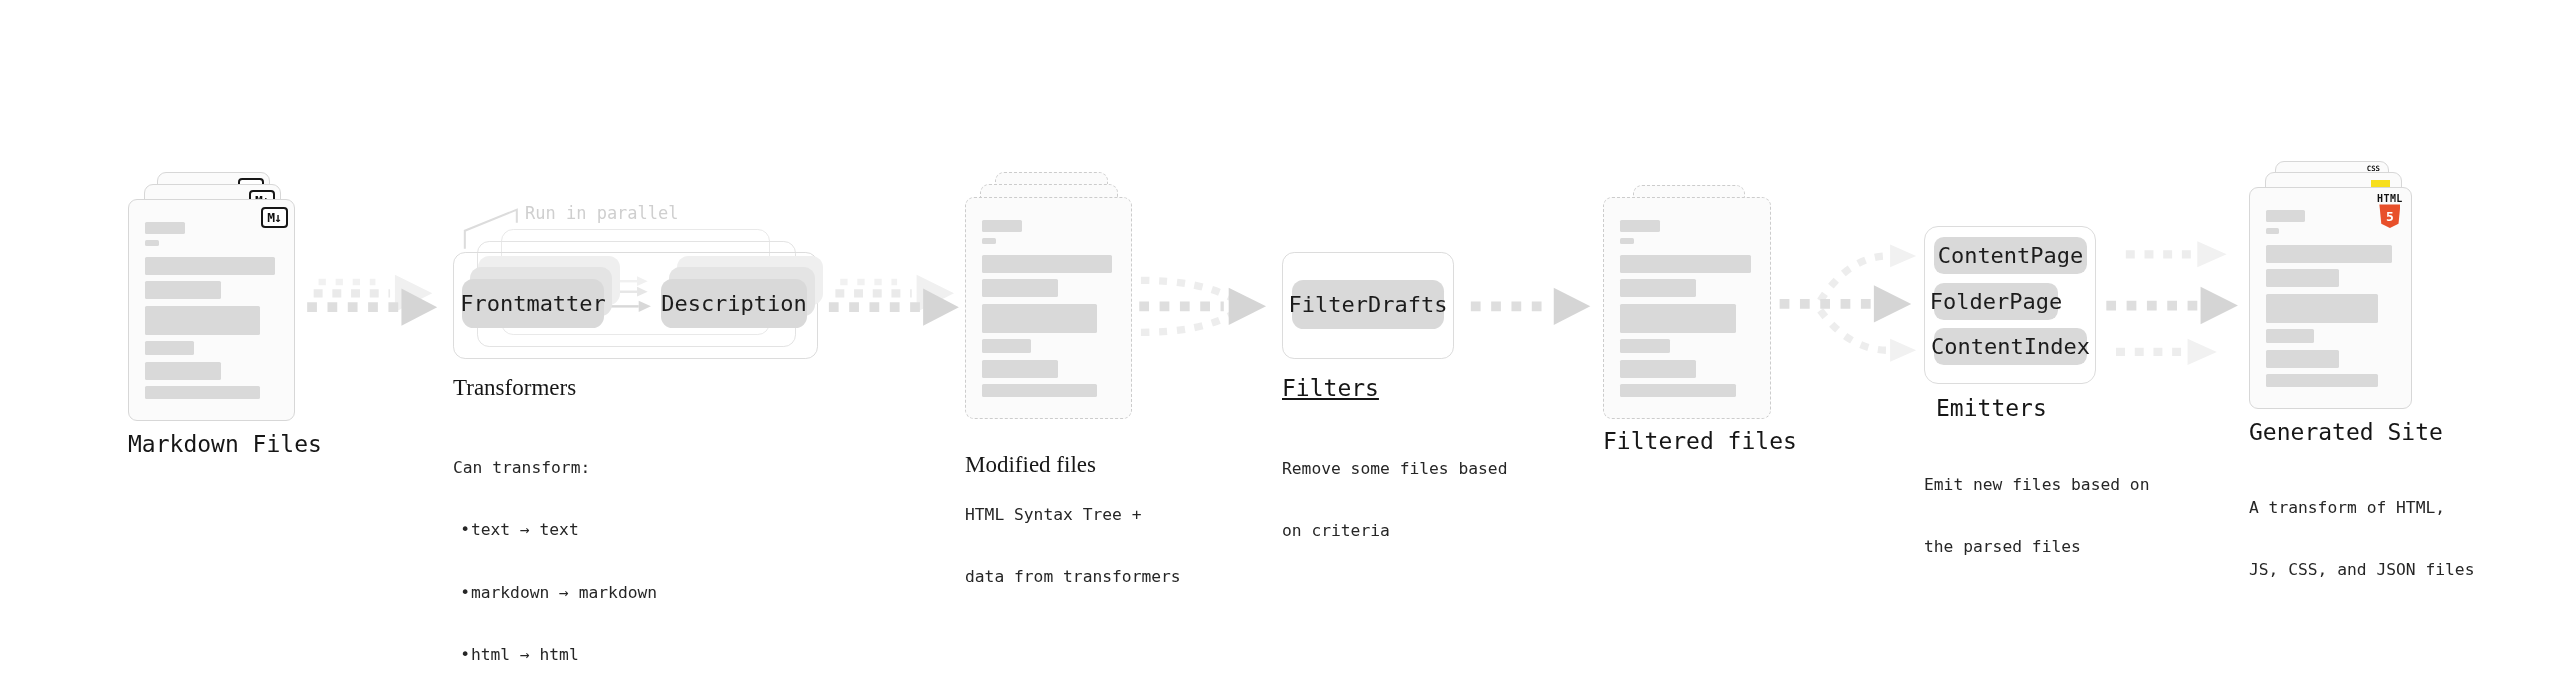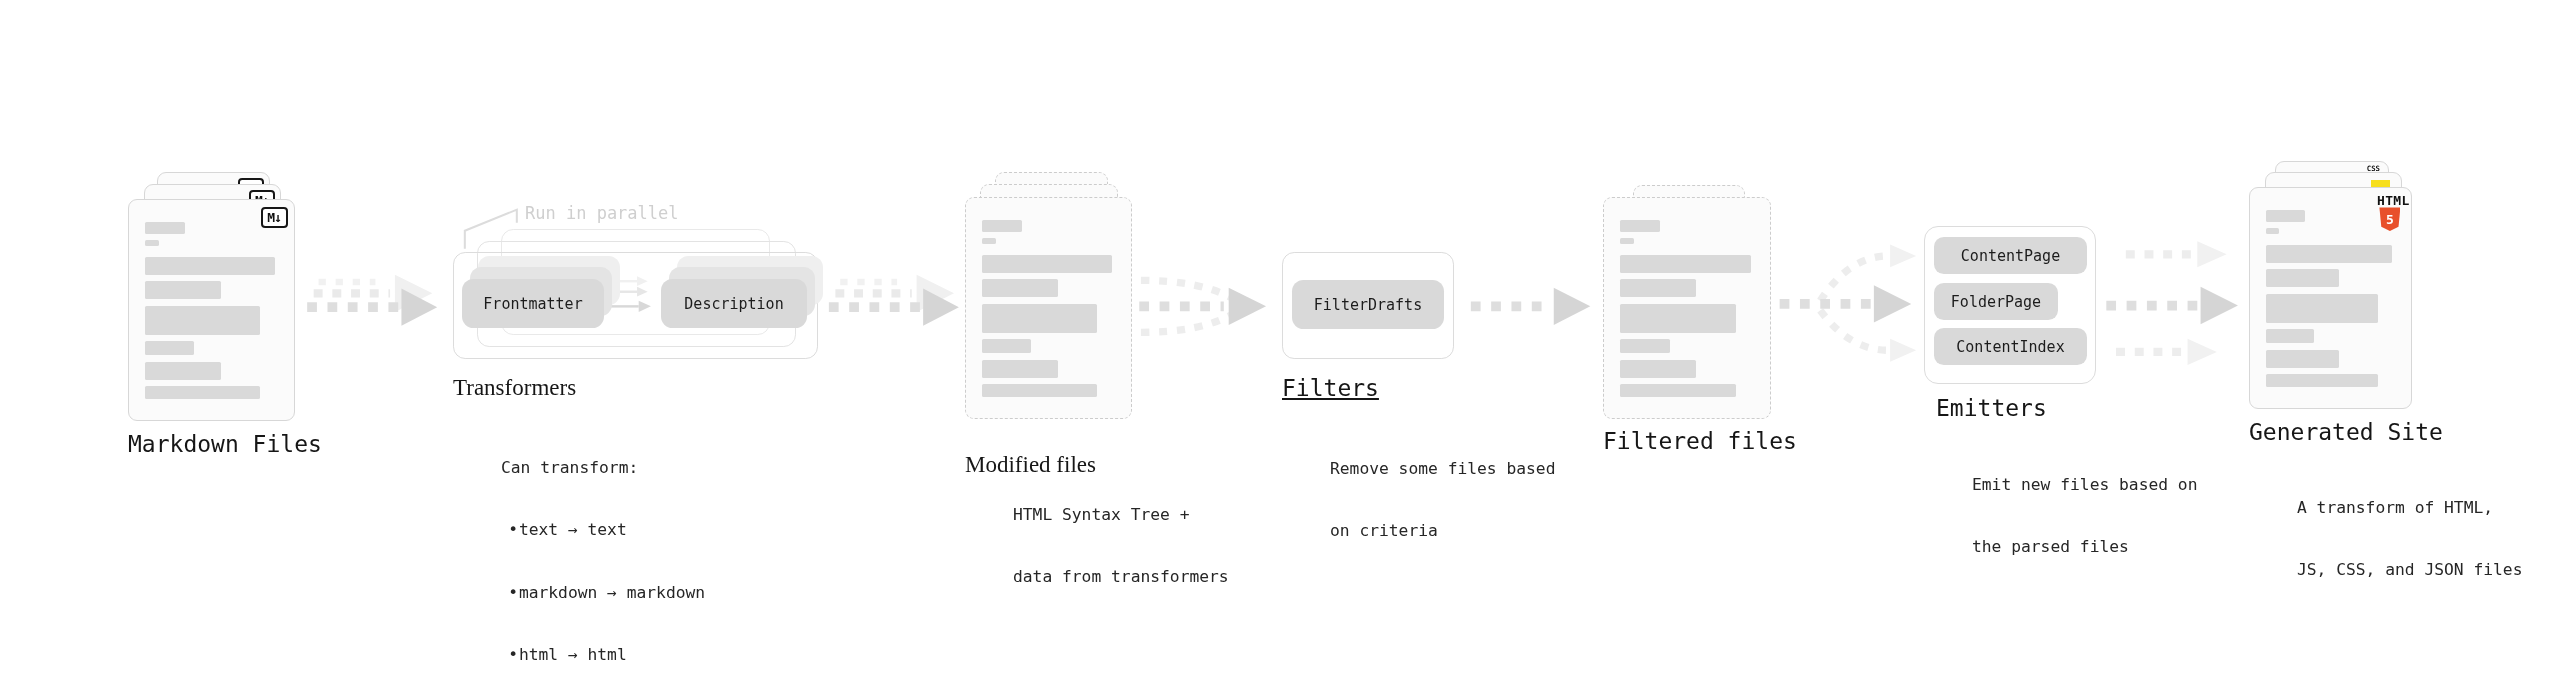--- a/index.html
+++ b/index.html
@@ -19,39 +19,39 @@
             background:#ffffff;color:#111111;font-weight:bold;font-size:13px;line-height:1;
             padding:2.4px 4.1px;letter-spacing:-0.8px;}
 
   
   .obox{position:absolute;border:1.2px solid #e3e3e3;border-radius:12.2px;box-sizing:border-box;background:transparent;}
   .obox.front{border-color:#dcdcdc;}
   .obox.back{border-color:#e9e9e9;}
 
   
   .chip{position:absolute;background:#d9d9d9;border-radius:11.4px;display:flex;align-items:center;
-        justify-content:center;font-size:15px;color:#1c1c1c;white-space:pre;}
+        justify-content:center;font-size:22px;color:#1c1c1c;white-space:pre;}
   .chip.ghost1{background:#e4e4e4;}
   .chip.ghost2{background:#efefef;}
   .chip.small{border-radius:9.8px;}
 
   
   .label{position:absolute;font-size:23px;color:#161616;white-space:pre;}
   .desc{position:absolute;font-size:16.3px;line-height:21px;color:#262626;white-space:pre;}
-  .desc .row{height:20.3px;display:flex;margin-left:48px;}
+  .desc .row{height:20.3px;display:flex;}
   .desc .marker{width:11.4px;text-align:center;margin-left:6.5px;}
   .annotation{position:absolute;font-size:17px;color:#cfcfcf;white-space:pre;}
 
   
   .badge-css{position:absolute;top:3.3px;right:6.5px;text-align:center;}
   .badge-css .t{font-size:7.3px;font-weight:bold;color:#111;line-height:1;}
   .badge-css .bar{width:16.3px;height:2.8px;background:#2965f1;margin-top:0.8px;}
   .badge-js{position:absolute;top:6.5px;right:10.6px;width:19.5px;height:8.1px;background:#f7df1e;}
   .badge-html5{position:absolute;top:5.7px;right:8.1px;width:26px;text-align:center;}
-  .badge-html5 .t{font-size:13px;font-weight:bold;color:#111;line-height:1;letter-spacing:0.4px;}
+  .badge-html5 .t{font-size:10px;font-weight:bold;color:#111;line-height:1;letter-spacing:0.4px;}
   .badge-html5 .shield{width:21px;height:23.6px;margin:0.8px auto 0;background:#e8502b;
      clip-path:polygon(0 0,100% 0,91% 82%,50% 100%,9% 82%);
      display:flex;align-items:center;justify-content:center;}
   .badge-html5 .shield span{color:#ffffff;font-size:13px;font-weight:bold;line-height:1;}
 </style>
 </head>
 <body>
 
 <div class="stage">
 

